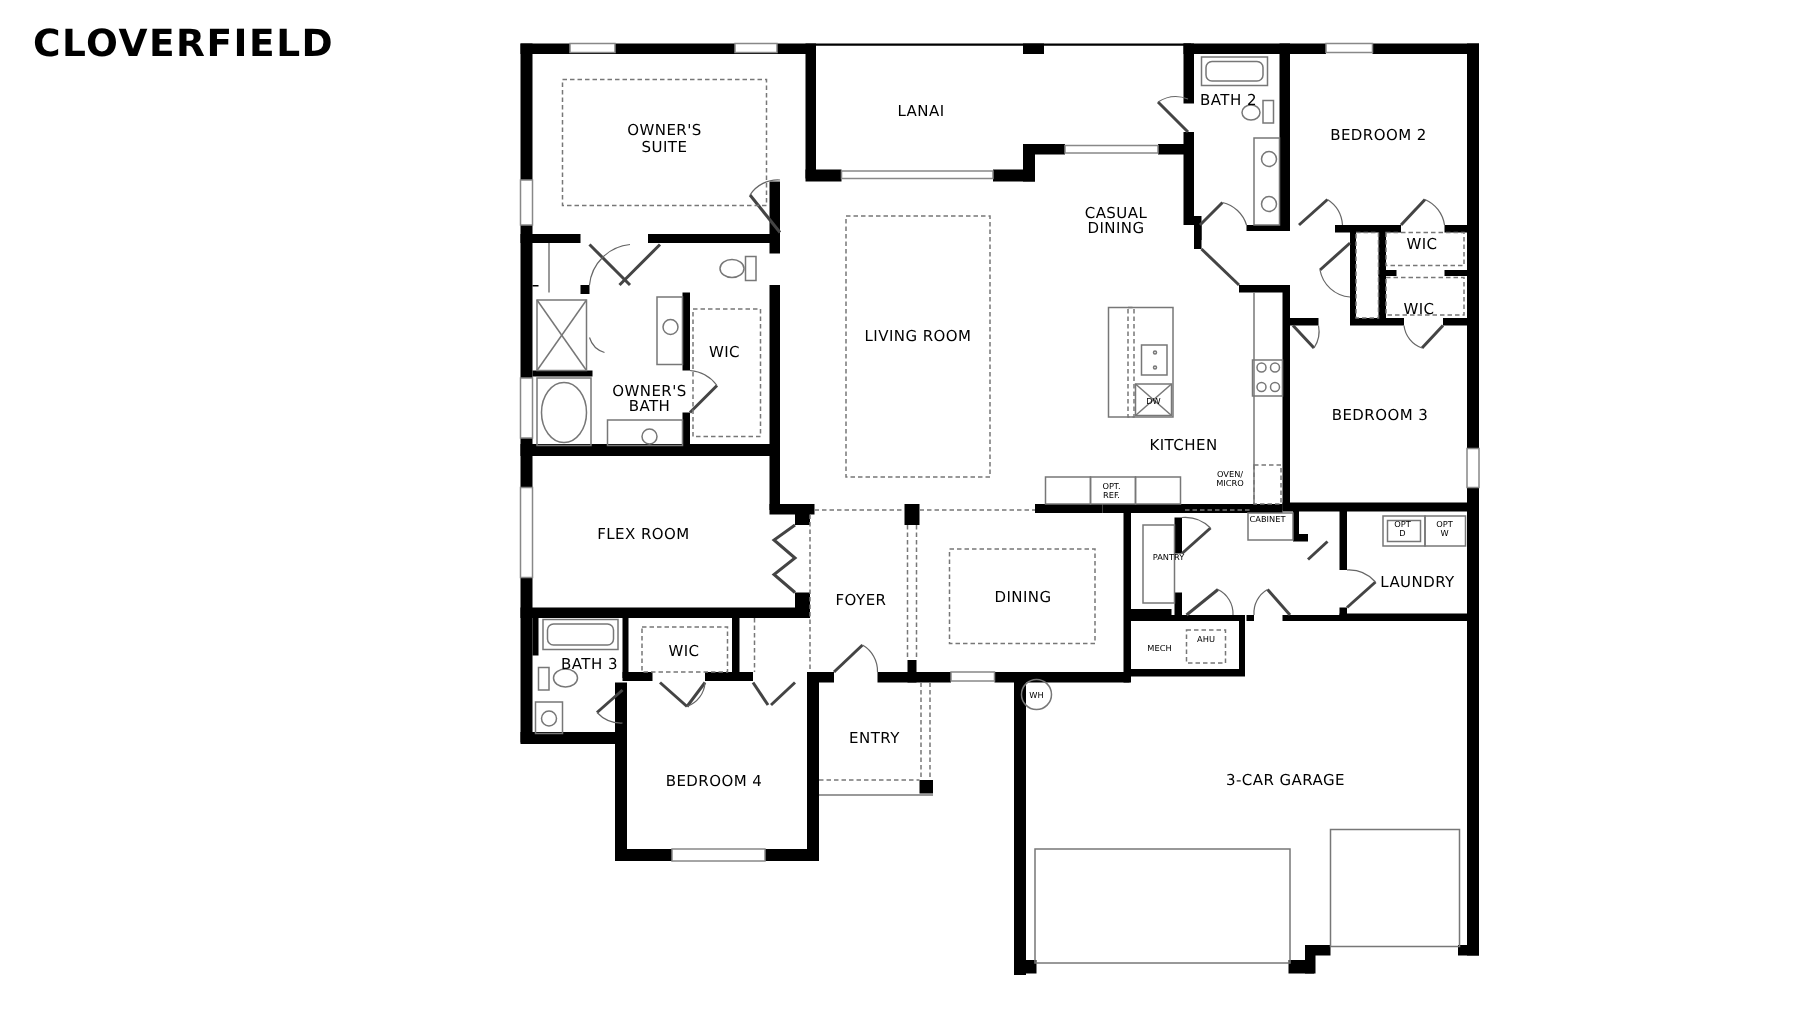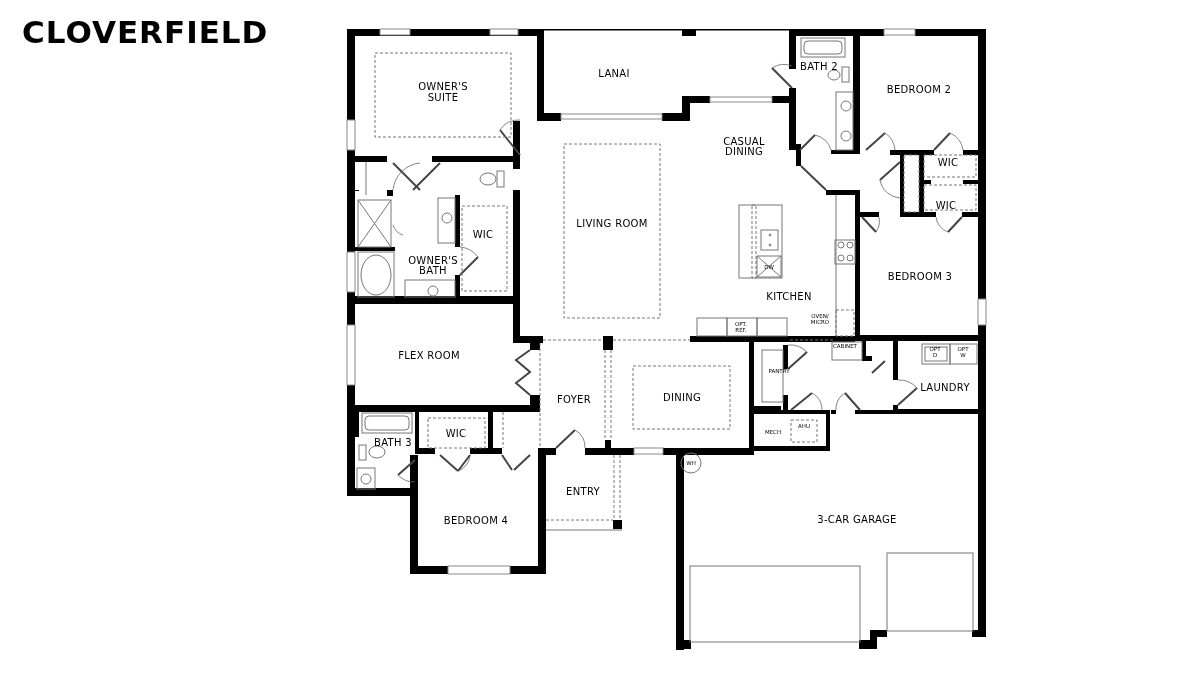--- a/index.html
+++ b/index.html
@@ -1,17 +1,17 @@
 <!DOCTYPE html>
 <html><head>
 <meta charset="utf-8">
 <style>
   html, body { margin:0; padding:0; background:#ffffff; }
   body { width:1200px; height:675px; position:relative; overflow:hidden; font-family:"DejaVu Sans", sans-serif; }
-  .title { position:absolute; left:22px; top:14px; font-family:"DejaVu Sans", sans-serif; font-weight:bold; font-size:31px; letter-spacing:1px; color:#000; }
+  .title { position:absolute; left:22px; top:14px; font-family:"DejaVu Sans", sans-serif; font-weight:bold; font-size:25px; letter-spacing:1px; color:#000; }
   svg { position:absolute; left:0; top:0; }
   .wall { fill:#000; }
   .gray { stroke:#777; stroke-width:1; fill:none; }
   .dash { stroke:#777; stroke-width:1; fill:none; stroke-dasharray:3 2; }
   .win { fill:#fff; stroke:#888; stroke-width:1; }
   .door { stroke:#444; stroke-width:2; fill:none; }
   .arc { stroke:#666; stroke-width:0.8; fill:none; }
   .lbl { font-family:"DejaVu Sans", sans-serif; font-size:10px; fill:#000; text-anchor:middle; letter-spacing:0.3px; }
   .small { font-family:"DejaVu Sans", sans-serif; font-size:5.5px; fill:#000; text-anchor:middle; }
 </style>

